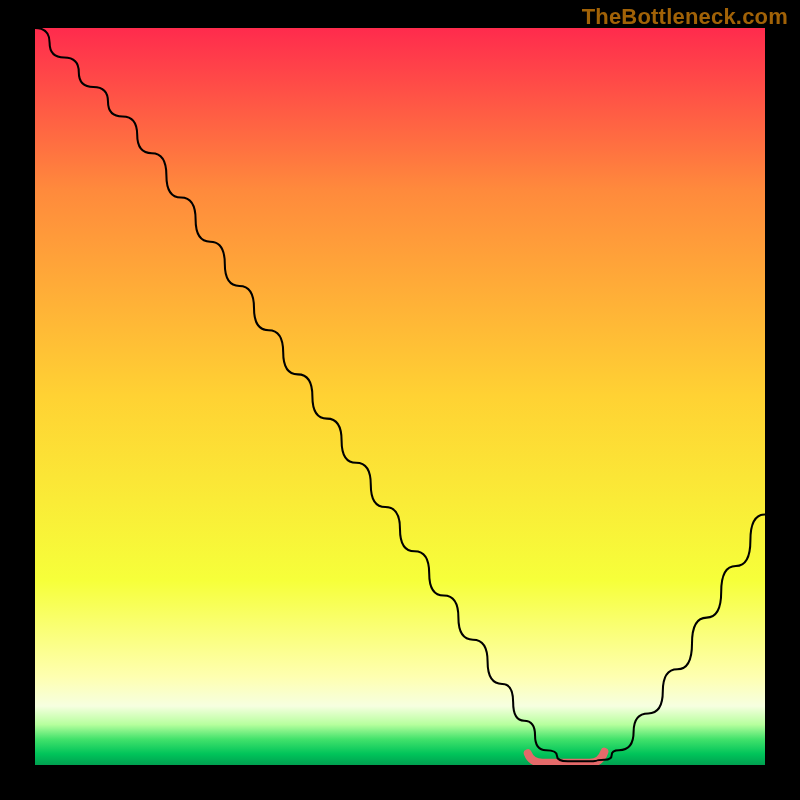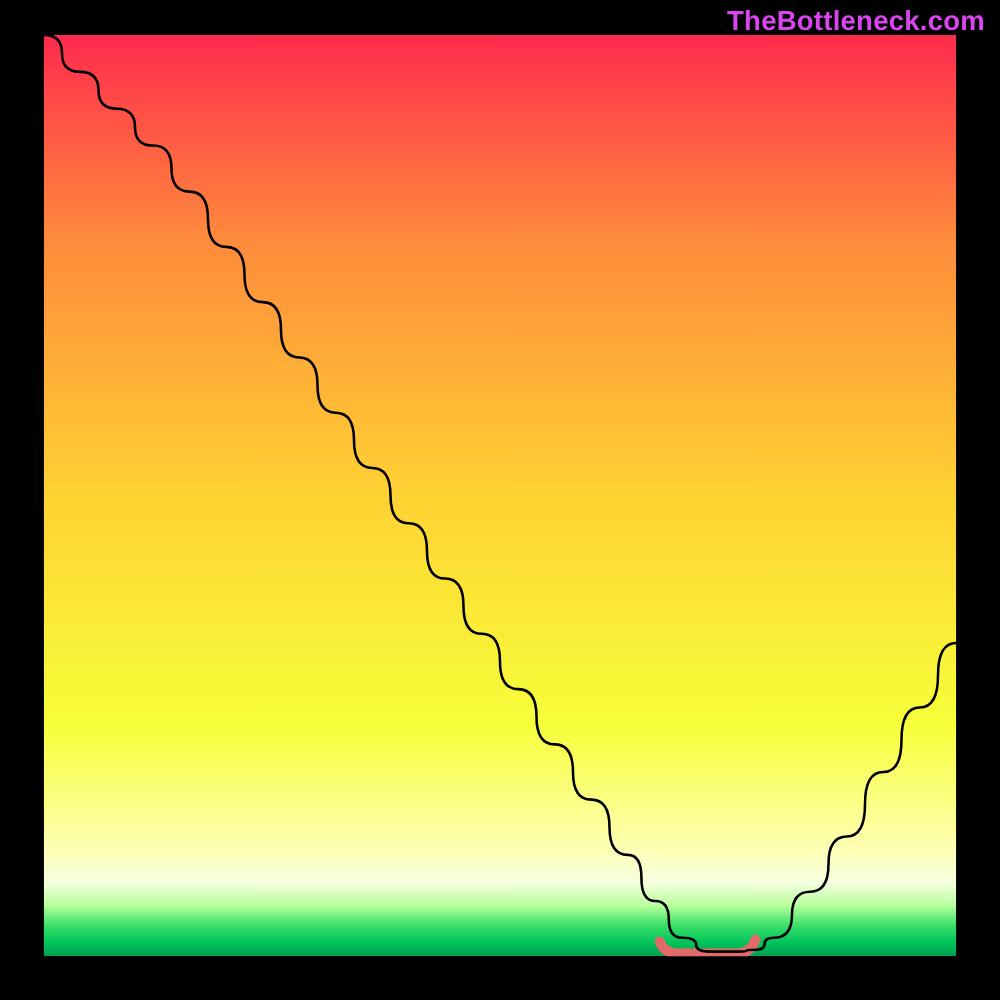--- a/index.html
+++ b/index.html
@@ -14,21 +14,21 @@
   .frame {
     position: relative;
     width: 800px;
     height: 800px;
     background: #000;
   }
   .watermark {
     position: absolute;
     top: 4px;
     right: 12px;
-    color: #d946ef;
+    color: #a16207;
     font-size: 22px;
     font-weight: 600;
     letter-spacing: 0.2px;
     z-index: 10;
   }
   .plot {
     position: absolute;
     left: 35px;
     top: 28px;
     width: 730px;

